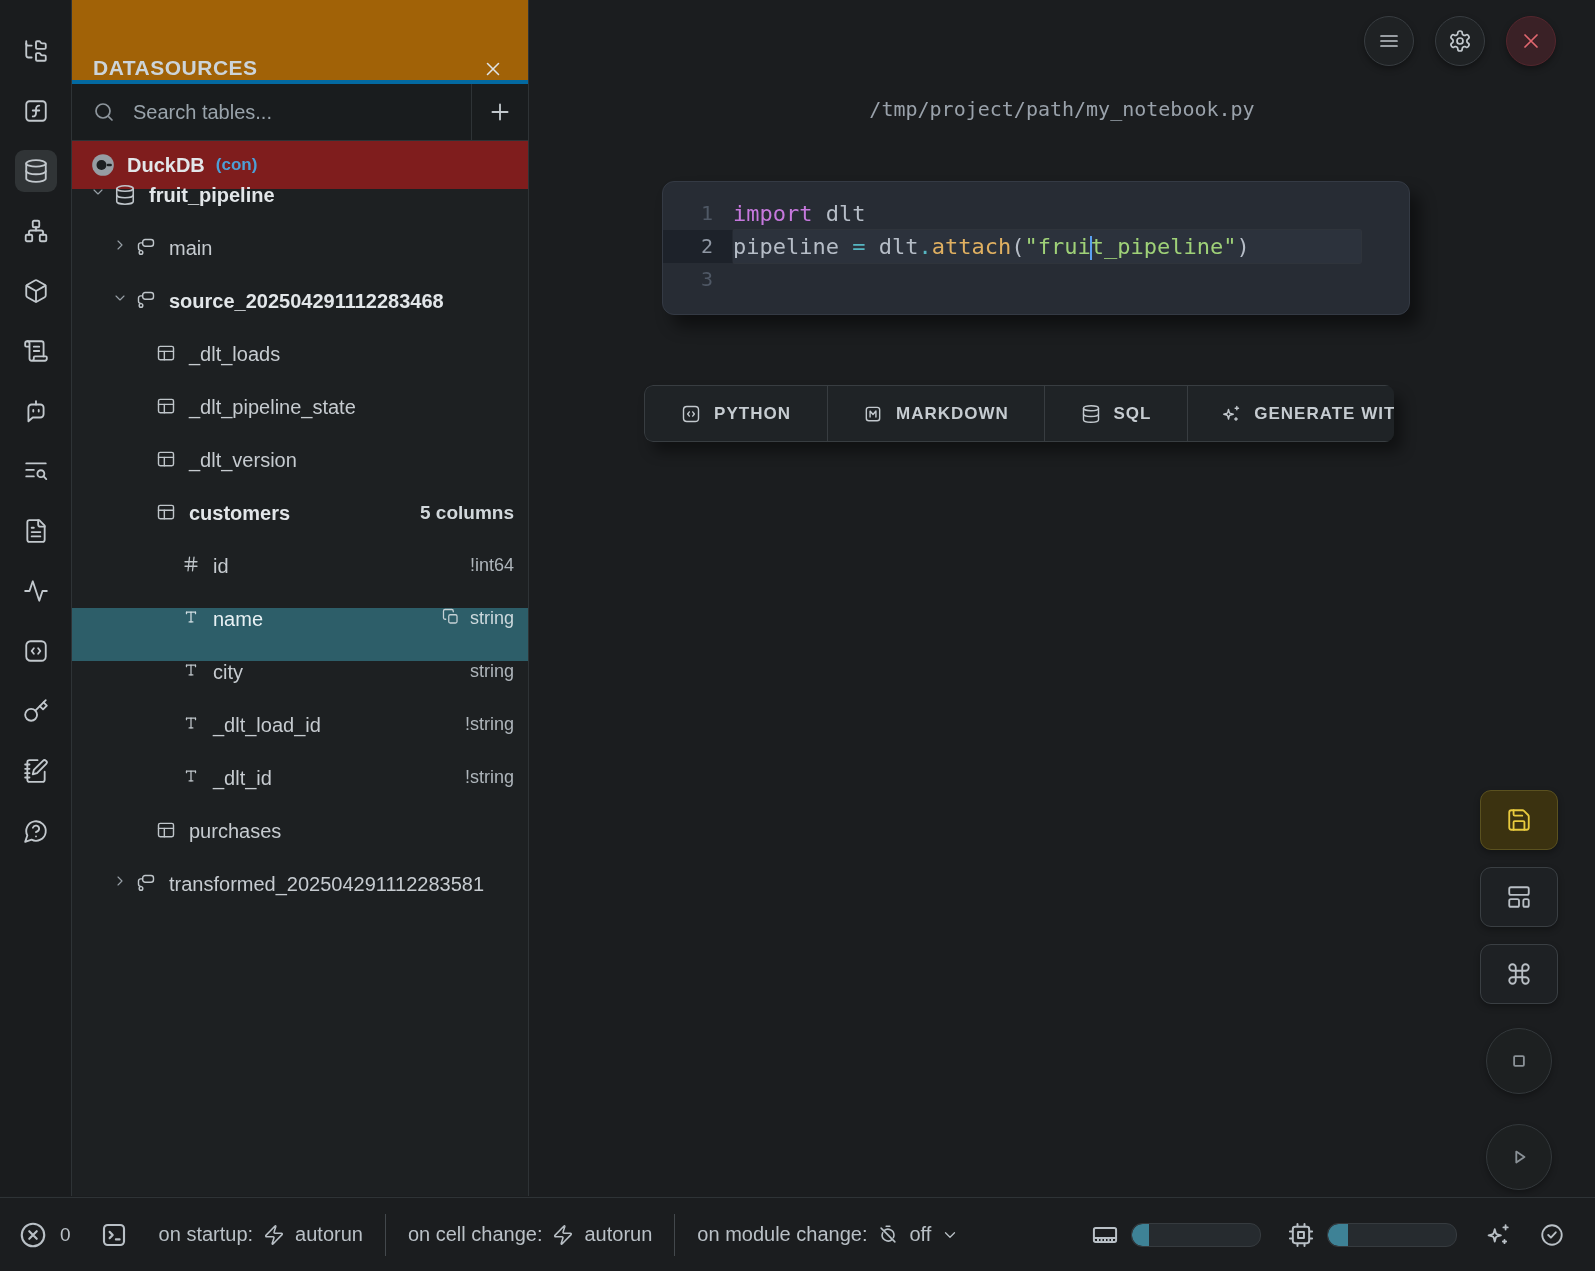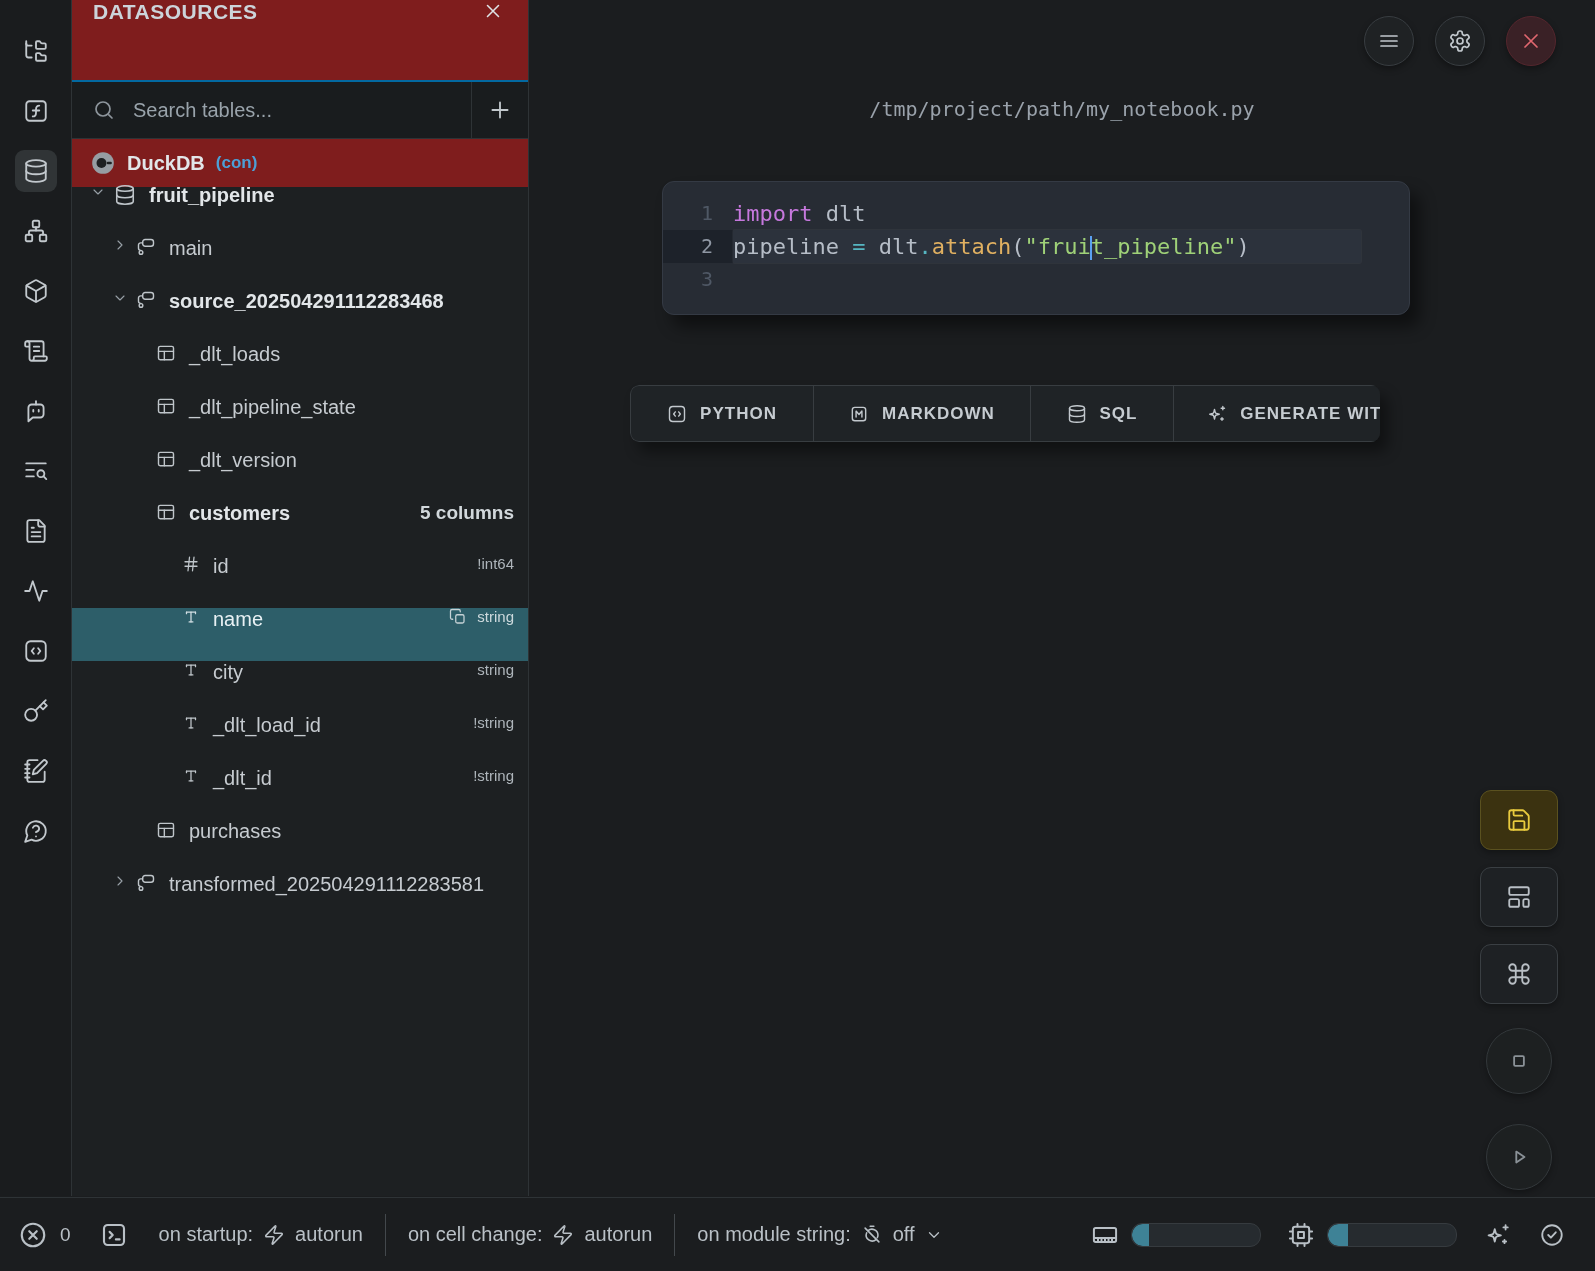--- a/index.html
+++ b/index.html
@@ -18,21 +18,21 @@
   
   .rail{position:absolute;left:0;top:0;bottom:75px;width:71px;background:#1a1c1e;
         border-right:1px solid #2e3336;display:flex;flex-direction:column;align-items:center;
         padding-top:30px;gap:18px}
   .rail-btn{width:42px;height:42px;border-radius:9px;display:flex;align-items:center;justify-content:center;
         color:#c2c8cd;cursor:pointer}
   .rail-btn.active{background:#303436}
 
   
   .sidebar{position:absolute;left:72px;top:0;bottom:75px;width:456px;background:#1d2022;border-right:1px solid #2e3336}
-  .sb-header{height:80px;background:#7f1d1d;border-bottom:2px solid #0369a1;display:flex;align-items:flex-start;
+  .sb-header{height:80px;background:#a16207;border-bottom:4px solid #0369a1;display:flex;align-items:flex-end;
         justify-content:space-between;padding:0 24px 0 21px}
   .sb-title{font-size:21px;font-weight:bold;letter-spacing:.5px;color:#ccd4da}
   .sb-close{color:#dfe3e6;cursor:pointer;display:flex}
   .sb-search{height:56px;border-bottom:1px solid #2e3336;display:flex;align-items:stretch;background:#191c1e}
   .sb-search-main{flex:1;display:flex;align-items:center;gap:15px;padding-left:20px;color:#8d959c}
   .sb-search-input{background:transparent;border:0;outline:0;color:#c6cbd0;font-size:20px;flex:1;
         font-family:"Liberation Sans",sans-serif}
   .sb-search-input::placeholder{color:#99a3ab;opacity:1}
   .sb-add{width:56px;border-left:1px solid #2e3336;display:flex;align-items:center;justify-content:center;
         color:#c2c8cd;cursor:pointer}
@@ -43,21 +43,21 @@
   .tree-row{height:53px;display:flex;align-items:flex-start;font-size:20px;color:#c6cbd0;cursor:pointer}
   .tree-row.sel{background:#2d5e69;color:#dde9ed}
   .tree-row .chev{color:#98a0a7;margin-right:8px;display:flex}
   .tree-row .t-ic{color:#bfc5ca;margin-right:13px;display:flex}
   .tree-row.sel .t-ic{color:#cfdde2}
   .tree-row .lbl{white-space:nowrap}
   .tree-row .lbl.b{font-weight:bold;color:#e2e6e9}
   .tree-row.sel .lbl{color:#e8f1f4}
   .tree-row .spacer{flex:1}
   .tree-row .copy{color:#c6d2d6;margin-right:10px;display:flex}
-  .tree-row .rlab{font-size:15px;color:#aeb5bb;padding-right:14px;white-space:nowrap}
+  .tree-row .rlab{font-size:18px;color:#aeb5bb;padding-right:14px;white-space:nowrap}
   .tree-row .rlab.b{font-weight:bold;font-size:19px;color:#d2d8dc}
   .tree-row.sel .rlab{color:#cdd9dd}
   .ind0{padding-left:18px}.ind1{padding-left:40px}.ind2{padding-left:84px}.ind3{padding-left:110px}
 
   
   .topbar{position:absolute;top:16px;right:39px;display:flex;gap:21px}
   .circ-btn{width:48px;height:48px;border-radius:50%;background:#1f2224;border:1px solid #383d41;
         display:flex;align-items:center;justify-content:center;color:#c2c8cd;cursor:pointer;
         box-shadow:0 3px 6px rgba(0,0,0,.35)}
   .circ-btn.danger{background:#3a2126;border-color:#54262d;color:#e0676f}
@@ -69,21 +69,21 @@
         border:1px solid #343a44;border-radius:12px;box-shadow:10px 12px 16px rgba(0,0,0,.45);
         font-family:"DejaVu Sans Mono",monospace;font-size:22px;padding-top:15px;box-sizing:border-box;cursor:text}
   .line{display:flex;height:33px;line-height:33px}
   .line .num{width:50px;text-align:right;padding-right:20px;color:#4f5865;flex:none;font-size:20px}
   .line .code{flex:1;margin-right:48px;white-space:pre;border-radius:2px}
   .line.active .code{background:#2c323c;box-shadow:0 0 0 1px rgba(255,255,255,.04)}
   .line.active .num{background:#1d222a;color:#8f97a3}
   .tok.kw{color:#c678dd}.tok.fn{color:#e0b061}.tok.str{color:#9fd178}.tok.op{color:#56b6c2}.tok.v{color:#b6bdc7}
   .cursor{display:inline-block;width:2px;height:24px;background:#5aa0f2;vertical-align:middle;margin:0 -1px}
 
-  .actions{position:absolute;left:630px;top:385px;width:750px;height:57px;display:flex;overflow:hidden;
+  .actions{position:absolute;left:644px;top:385px;width:750px;height:57px;display:flex;overflow:hidden;
         border-radius:9px;box-shadow:8px 10px 14px rgba(0,0,0,.4)}
   .act-btn{flex:none;display:flex;align-items:center;justify-content:center;gap:13px;background:#1f2326;
         border:1px solid #383d41;color:#c6ccd1;font-size:17px;font-weight:bold;letter-spacing:1px;
         cursor:pointer;box-sizing:border-box}
   .act-btn + .act-btn{margin-left:-1px}
   .act-btn:nth-child(1){width:184px;border-radius:9px 0 0 9px}
   .act-btn:nth-child(2){width:218px}
   .act-btn:nth-child(3){width:144px}
   .act-btn:nth-child(4){width:280px}
   .act-btn .ic{color:#c2c8cd}
@@ -670,21 +670,21 @@
     <span>on cell change:</span>
     <span class="ic ic22">
         <svg viewBox="0 0 24 24">
           <path d="M4 14a1 1 0 0 1-.78-1.63l9.9-10.2a.5.5 0 0 1 .86.46l-1.92 6.02A1 1 0 0 0 13 10h7a1 1 0 0 1 .78 1.63l-9.9 10.2a.5.5 0 0 1-.86-.46l1.92-6.02A1 1 0 0 0 11 14z"></path>
         </svg>
       </span>
     <span>autorun</span>
   </div>
   <div class="vdiv"></div>
   <div class="sec">
-    <span>on module string:</span>
+    <span>on module change:</span>
     <span class="ic ic22">
         <svg viewBox="0 0 24 24">
           <path d="M10 2.5h4"></path>
           <path d="M7.7 7.3A6.5 6.5 0 0 1 18.5 12c0 1-.2 2-.7 2.9"></path>
           <path d="M16.6 16.8A6.5 6.5 0 0 1 6.2 9.5"></path>
           <path d="m4.5 4.5 15 15"></path>
         </svg>
       </span>
     <span>off</span>
     <span class="ic ic18">

